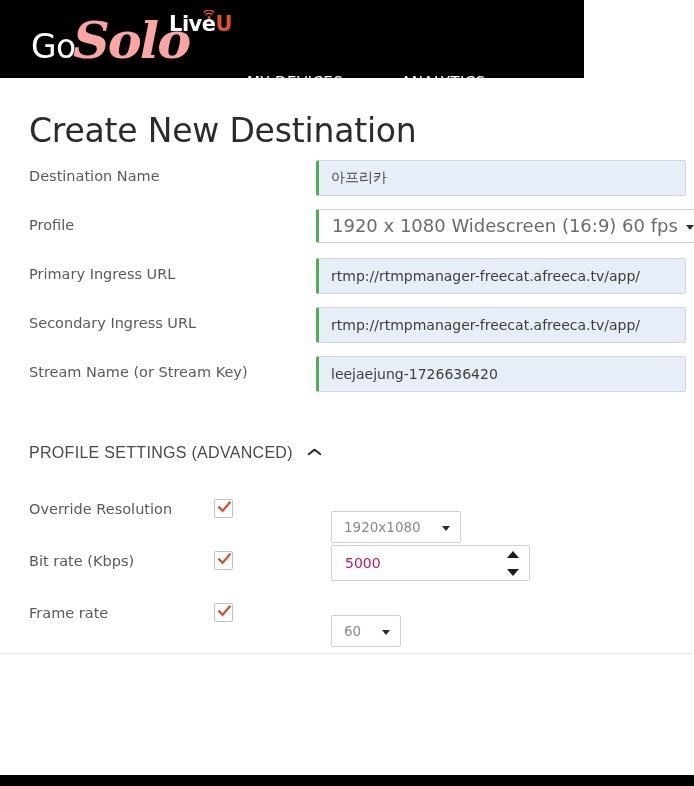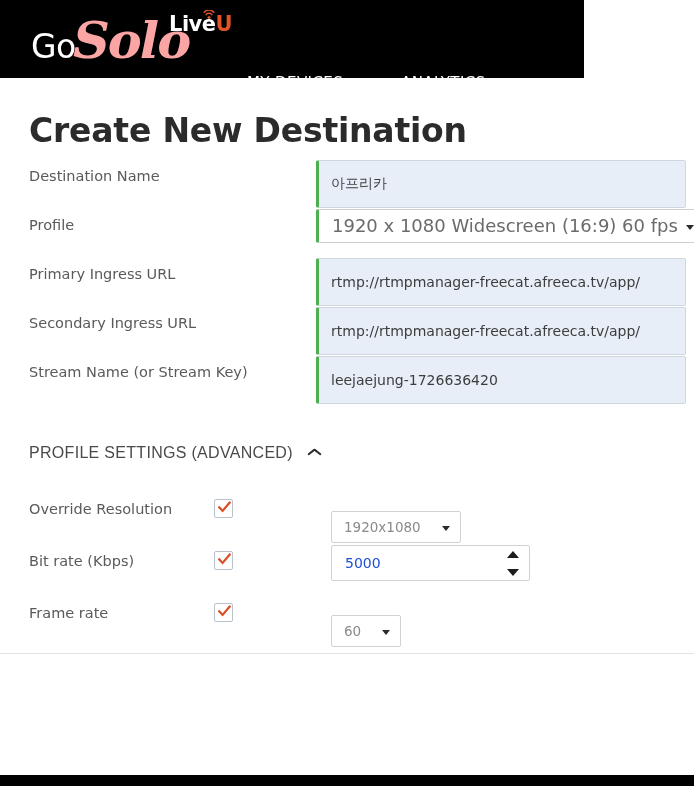--- a/index.html
+++ b/index.html
@@ -100,21 +100,21 @@
     cursor: pointer;
     text-decoration: none;
   }
 
   
   #page-title {
     position: absolute;
     left: 29px;
     top: 89px;
     font-family: "DejaVu Sans", sans-serif;
-    font-weight: 700;
+    font-weight: 400;
     font-size: 33px;
     color: #2b2b2b;
     letter-spacing: -0.2px;
     white-space: nowrap;
   }
 
   
   #destination-form {
     position: absolute;
     left: 0;
@@ -134,21 +134,21 @@
     color: #5a5a5a;
     white-space: nowrap;
     text-align: center;
   }
 
   .text-input {
     position: absolute;
     left: 316px;
     top: 5px;
     width: 370px;
-    height: 48px;
+    height: 36px;
     background: #e8eef7;
     border: 1px solid #cfd6e0;
     border-left: 3px solid #4caf50;
     border-radius: 2px;
     font-family: "DejaVu Sans", sans-serif;
     font-size: 14px;
     color: #3d3d3d;
     padding: 0 0 0 12px;
     line-height: 32px;
     outline: none;
@@ -286,21 +286,21 @@
     border: 1px solid #d2d2d2;
     border-radius: 2px;
   }
   .spinner .value {
     position: absolute;
     left: 13px;
     top: 0;
     line-height: 34px;
     font-family: "DejaVu Sans", sans-serif;
     font-size: 14px;
-    color: #1d4ed8;
+    color: #be185d;
   }
   .spin-btns {
     position: absolute;
     right: 9px;
     top: 5px;
     width: 14px;
     height: 25px;
     cursor: pointer;
   }
   .spin-up, .spin-down {

